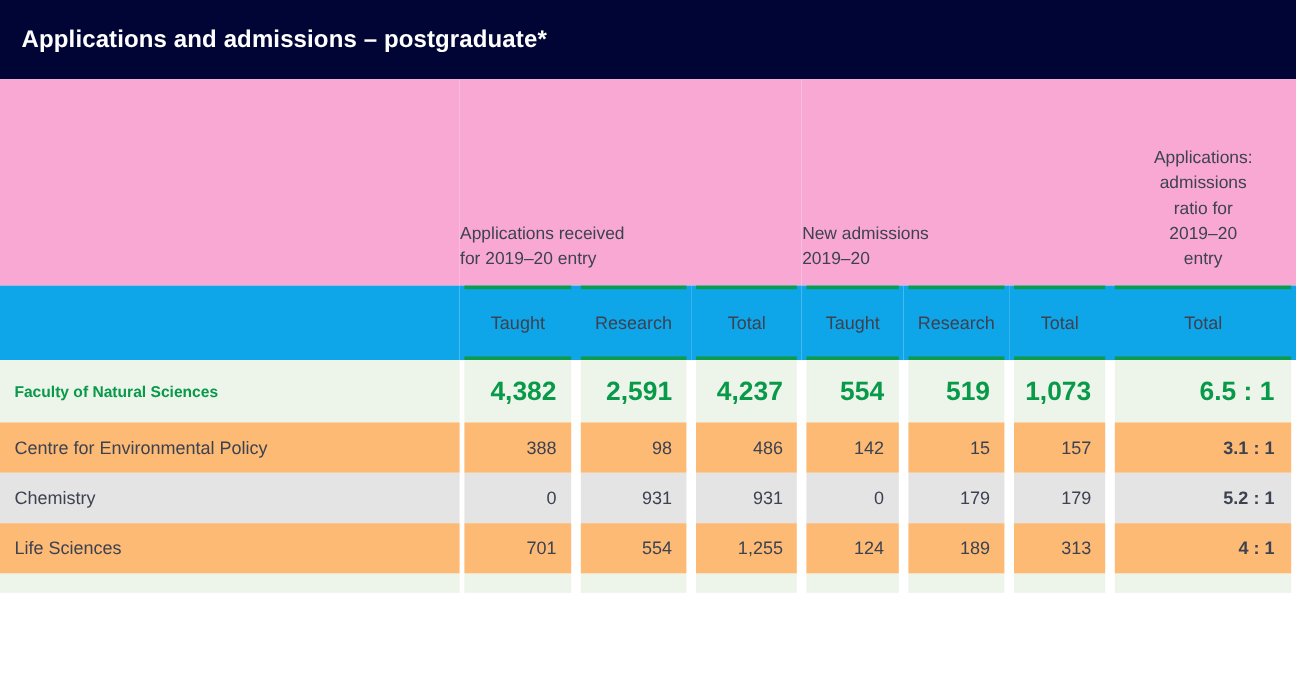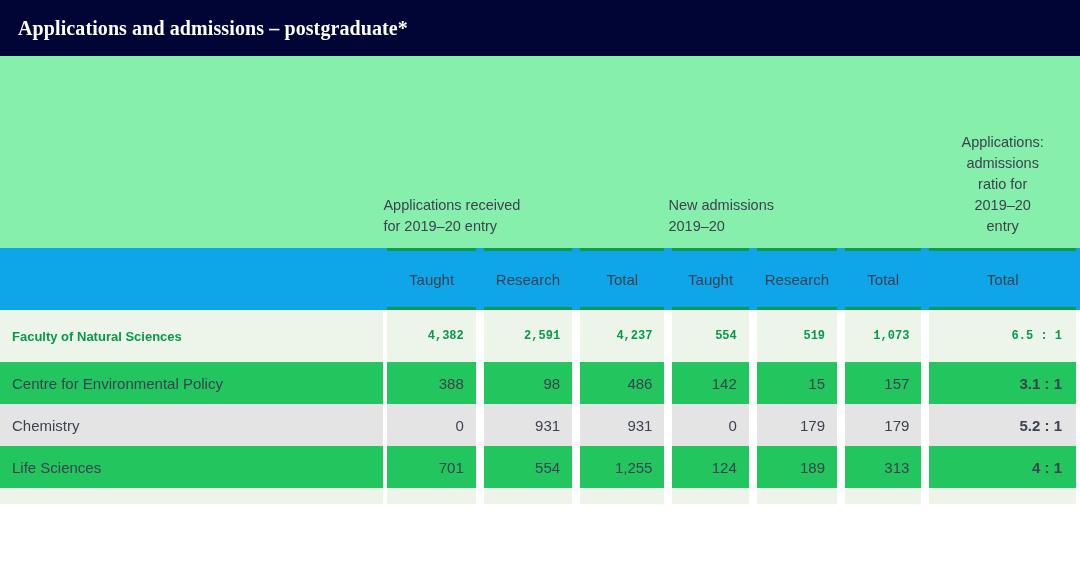--- a/index.html
+++ b/index.html
@@ -6,26 +6,25 @@
   body{
     width:1080px;height:572px;overflow:hidden;
     background:#ffffff;
     font-family:"Liberation Sans", sans-serif;
     color:#3d4251;
   }
   .page{position:relative;width:1080px;height:572px;}
 
   
   .titlebar{
-    height:56px;
+    height:66px;
     background:var(--navy,#000536);
     display:flex;align-items:center;
     padding:0 0 0 18px;
     box-sizing:border-box;
-    font-family:Liberation Serif, serif;
   }
   .titlebar .title{
     color:#ffffff;
     font-size:20px;
     font-weight:bold;
     letter-spacing:.1px;
     white-space:nowrap;
   }
 
   
@@ -40,22 +39,22 @@
   col.c-tot   {width:92px;}
   col.c-num2  {width:84px;}
   col.c-res2  {width:88px;}
   col.c-tot2  {width:84px;}
   col.c-ratio {width:154px;}
 
   
   tr.grp td{
     vertical-align:bottom;
     padding:0;
-    height:192px;
-    background:#86efac;
+    height:172px;
+    background:#f9a8d4;
   }
   .grp-lbl{
     font-size:14.5px;
     line-height:21px;
     text-align:left;
     color:#3d4251;
     padding-bottom:11px;
   }
   .grp-lbl.right{
     text-align:center;
@@ -98,32 +97,32 @@
     display:flex;align-items:center;
     padding-left:12px;
     box-sizing:border-box;
   }
   .ratiocell{padding-right:14px;font-weight:bold;}
 
   
   tr.row.shade .dcell,
   tr.row.shade .ncell{background:var(--shade,#e4e4e4);}
   tr.row.plain .dcell,
-  tr.row.plain .ncell{background:#22c55e;}
+  tr.row.plain .ncell{background:#fdba74;}
 
   tr.row.faculty td{height:52px;}
   tr.row.faculty .dcell,
   tr.row.faculty .ncell{
     height:52px;
     background:var(--hl,#edf4ea);
     color:var(--green-txt,#089949);
     font-weight:bold;
   }
   tr.row.faculty .ncell{font-size:13px;}
-  tr.row.faculty .dcell{font-size:12px;font-family:Liberation Mono, monospace;}
+  tr.row.faculty .dcell{font-size:22px;}
 
   tr.row.lastband td{height:16px;}
   tr.row.lastband .dcell,
   tr.row.lastband .ncell{height:16px;background:var(--hl,#edf4ea);}
 </style>
 </head>
 <body>
 
 <div class="page">
 

